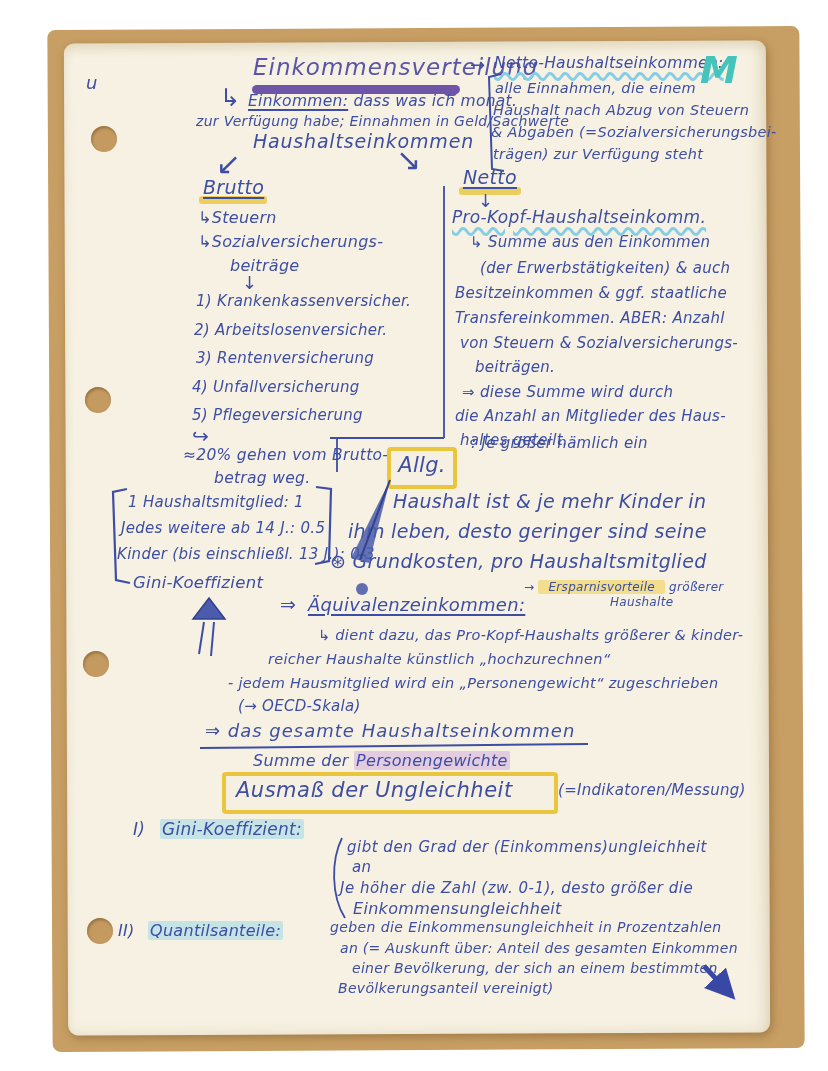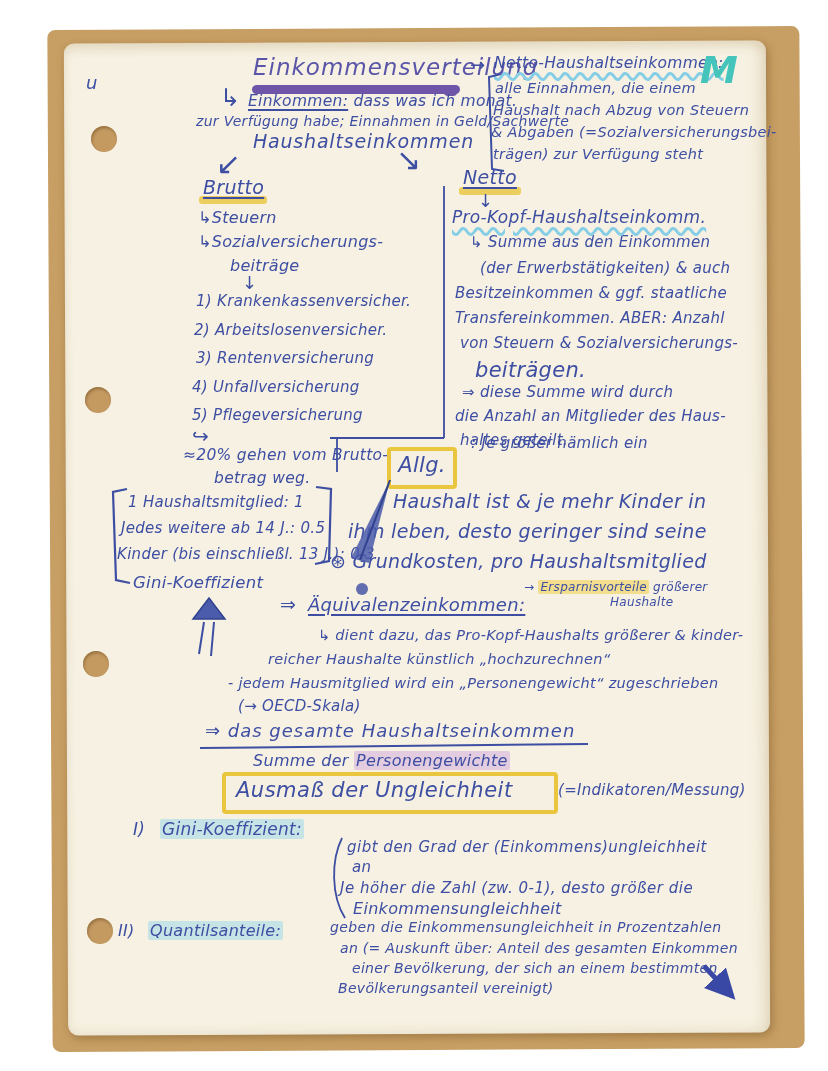--- a/index.html
+++ b/index.html
@@ -7,21 +7,21 @@
           font-family:"DejaVu Sans",sans-serif;}
   .abs{position:absolute;white-space:nowrap;}
   .ink{color:#3d4ea3;font-style:italic;letter-spacing:.3px;}
   #desk{position:absolute;left:50px;top:28px;width:752px;height:1022px;background:#c79e63;
         border-radius:8px;transform:rotate(-.3deg);}
   #paper{position:absolute;left:66px;top:42px;width:702px;height:992px;background:#f6f1e2;
          border-radius:10px;transform:rotate(-.25deg);
          box-shadow:2px 3px 8px rgba(90,60,20,.35), inset -6px 0 14px rgba(160,120,60,.18), inset 0 6px 10px rgba(160,120,60,.12);}
   .hole{position:absolute;width:26px;height:26px;border-radius:50%;background:#c49a61;
         box-shadow:inset 1px 2px 3px rgba(80,50,10,.4);}
-  .hl-y{background:rgba(238,205,70,.55);padding:0 2px;border-radius:2px;}
+  .hl-y{background:rgba(238,205,70,.55);padding:0 10px;border-radius:2px;}
   .hl-c{background:rgba(150,214,232,.5);padding:0 2px;border-radius:2px;}
   .hl-p{background:rgba(205,160,220,.45);padding:0 2px;border-radius:2px;}
   .wavy{text-decoration:underline;text-decoration-style:wavy;text-decoration-color:#86cde6;text-decoration-thickness:2.5px;text-underline-offset:4px;}
   .uln{text-decoration:underline;text-decoration-color:#3d4ea3;text-decoration-thickness:1.5px;text-underline-offset:3px;}
   .ybar{position:absolute;background:rgba(233,198,61,.8);border-radius:3px;}
   .ybox{position:absolute;border:4px solid #e9c63d;border-radius:4px;background:rgba(246,241,226,.2);}
   svg.pen{position:absolute;left:0;top:0;pointer-events:none;}
 </style>
 </head>
 <body>
@@ -79,21 +79,21 @@
 
   <div class="ybar" style="left:459px;top:187px;width:62px;height:8px;"></div>
   <div class="abs ink" style="left:463px;top:166px;font-size:19px;"><span class="uln">Netto</span></div>
   <div class="abs ink" style="left:478px;top:190px;font-size:18px;">↓</div>
   <div class="abs ink" style="left:470px;top:233px;font-size:15px;">↳ Summe aus den Einkommen</div>
   <div class="abs ink" style="left:452px;top:207px;font-size:17px;"><span class="wavy">Pro-Kopf-Haushaltseinkomm.</span></div>
   <div class="abs ink" style="left:480px;top:259px;font-size:15px;">(der Erwerbstätigkeiten) &amp; auch</div>
   <div class="abs ink" style="left:455px;top:284px;font-size:15px;">Besitzeinkommen &amp; ggf. staatliche</div>
   <div class="abs ink" style="left:455px;top:309px;font-size:15px;">Transfereinkommen. ABER: Anzahl</div>
   <div class="abs ink" style="left:460px;top:334px;font-size:15px;">von Steuern &amp; Sozialversicherungs-</div>
-  <div class="abs ink" style="left:475px;top:358px;font-size:21px;">beiträgen.</div>
+  <div class="abs ink" style="left:475px;top:358px;font-size:15px;">beiträgen.</div>
   <div class="abs ink" style="left:455px;top:407px;font-size:15px;">die Anzahl an Mitglieder des Haus-</div>
   <div class="abs ink" style="left:462px;top:383px;font-size:15px;">⇒ diese Summe wird durch</div>
   <div class="abs ink" style="left:460px;top:431px;font-size:15px;">haltes geteilt.</div>
 
   <div class="ybox" style="left:387px;top:447px;width:62px;height:34px;">
     <div class="ink" style="font-size:21px;text-align:center;margin-top:2px;">Allg.</div>
   </div>
   <div class="abs ink" style="left:458px;top:434px;font-size:15px;margin-left:13px;">: Je größer nämlich ein</div>
   <div class="abs ink" style="left:393px;top:490px;font-size:19px;">Haushalt ist &amp; je mehr Kinder in</div>
   <div class="abs ink" style="left:348px;top:520px;font-size:19px;">ihm leben, desto geringer sind seine</div>

